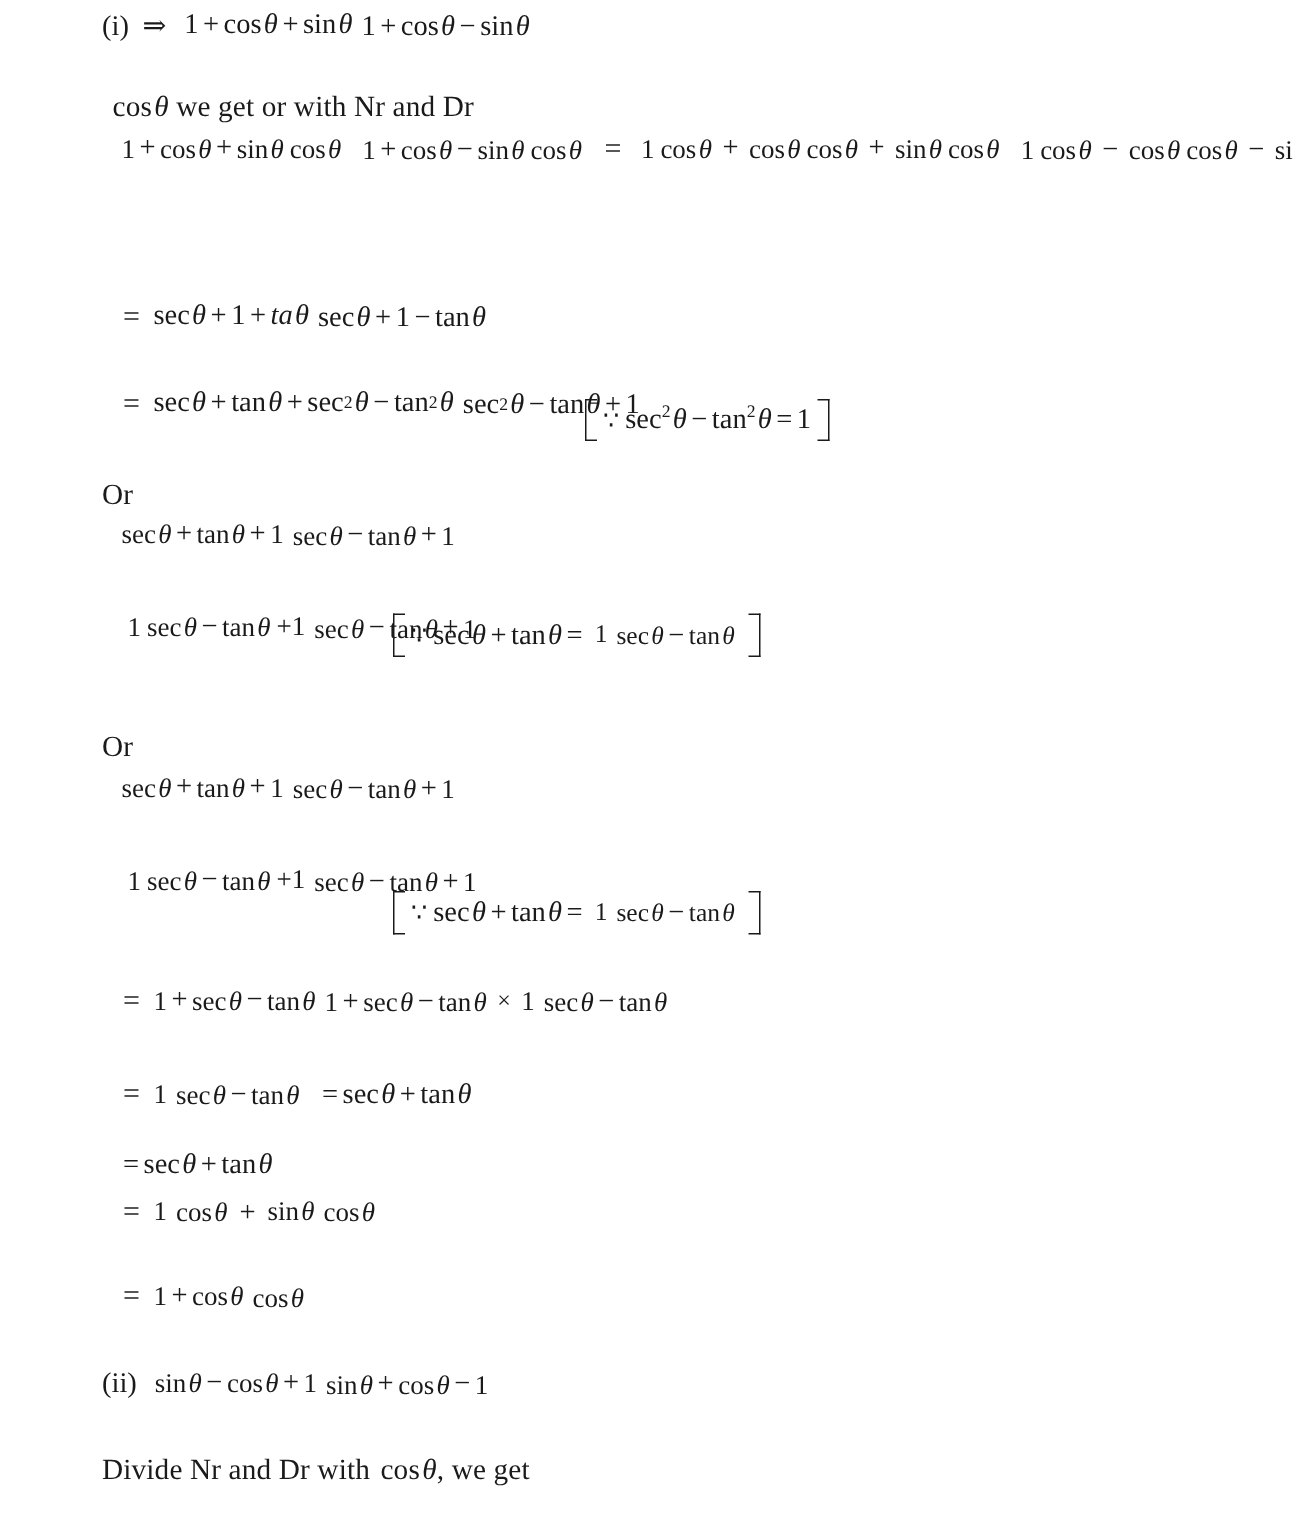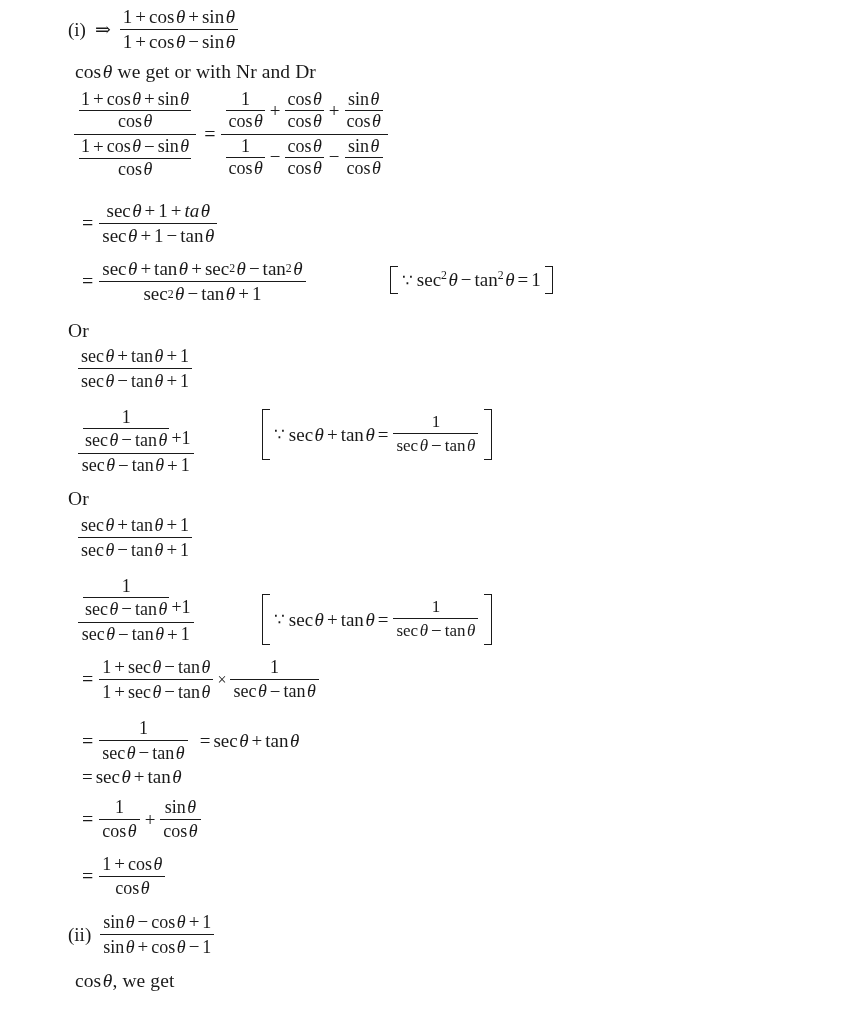--- a/index.html
+++ b/index.html
@@ -53,21 +53,20 @@
   }
   sup {
     font-size: .62em;
     vertical-align: super;
     line-height: 0;
   }
 
   
   .frac {
     display: inline-flex;
-    flex-direction: column;
     align-items: center;
     justify-content: center;
     vertical-align: middle;
     margin: 0 2px;
     line-height: 1.18;
   }
   .frac > .num,
   .frac > .den {
     display: flex;
     align-items: center;
@@ -364,17 +363,18 @@
   <div class="line" style="left:68px; top:911px;">
     <span class="lbl">(ii)</span>
     <span class="frac" style="font-size:18px; margin-left:9px;">
       <span class="num">sin<span class="th">θ</span><span class="op">−</span>cos<span class="th">θ</span><span class="op">+</span>1</span>
       <span class="bar"></span>
       <span class="den">sin<span class="th">θ</span><span class="op">+</span>cos<span class="th">θ</span><span class="op">−</span>1</span>
     </span>
   </div>
 
   <div class="line" style="left:68px; top:970px;">
+    <span class="txt">Divide Nr and Dr with</span>
     <span class="txt" style="padding-left:7px;">cos<span class="th">θ</span></span>
     <span class="txt">, we get</span>
   </div>
 
 </div>
 
 </body></html>

